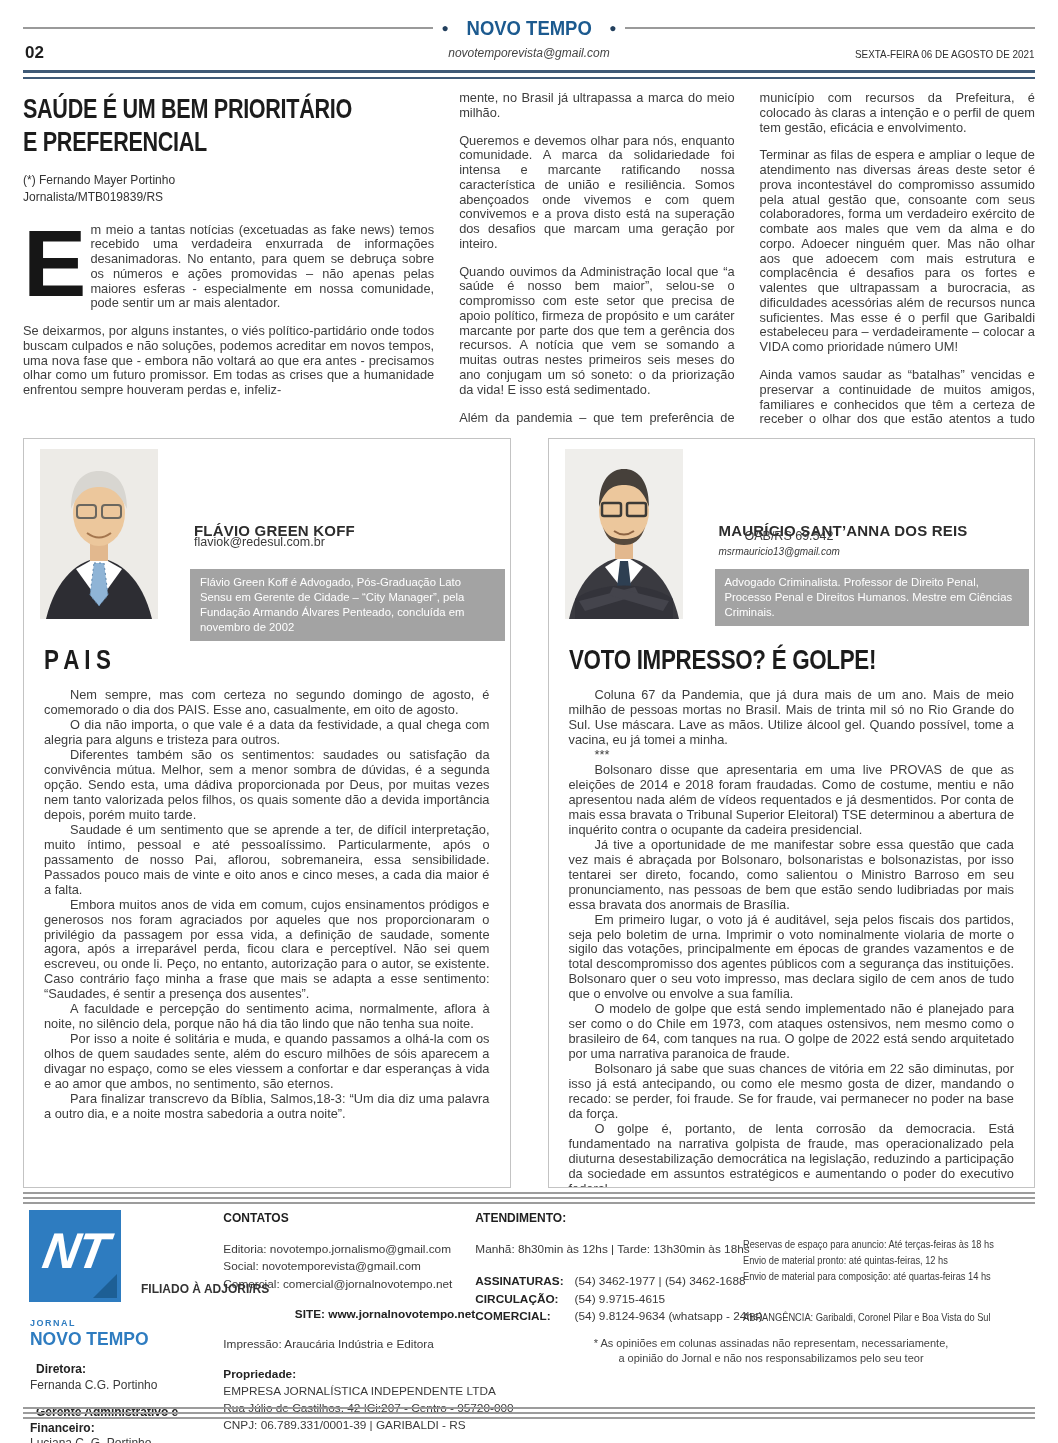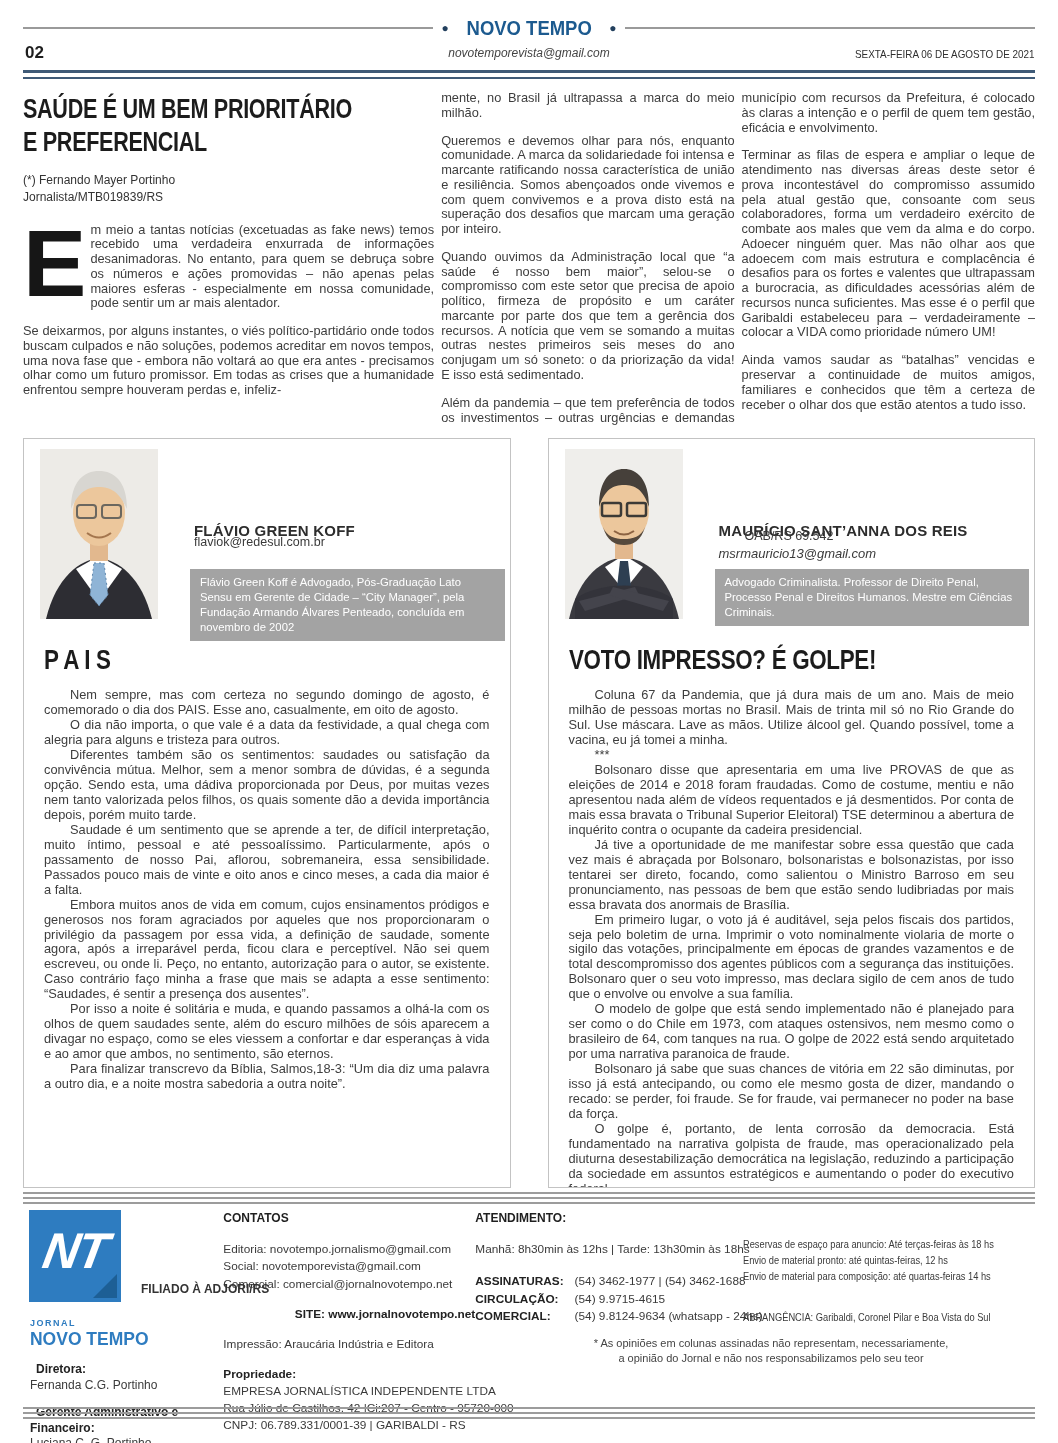--- a/index.html
+++ b/index.html
@@ -17,38 +17,38 @@
          transform:scaleX(.88);letter-spacing:0;white-space:nowrap;}
   .mast-mid{position:relative;height:24px;margin-top:1px;}
   .page-number{position:absolute;left:2px;top:2px;font-size:17px;font-weight:bold;color:#1e1e1e;}
   .mast-email{position:absolute;left:50%;transform:translateX(-50%);top:5px;font-style:italic;
               font-size:12px;color:#444;}
   .mast-date{position:absolute;right:0;top:7px;font-size:11px;color:#2f2f2f;display:inline-block;
              transform:scaleX(.9);transform-origin:100% 50%;white-space:nowrap;}
   .double-rule{margin-top:5px;height:4px;border-top:3px solid var(--rule_navy,#3f5a77);
                border-bottom:2px solid var(--rule_navy,#3f5a77);}
   
-  .lead{display:flex;gap:7px;margin-top:12px;height:334px;overflow:hidden;}
+  .lead{display:flex;gap:25px;margin-top:12px;height:334px;overflow:hidden;}
   .lead-col{flex:1;font-size:12.8px;line-height:1.155;text-align:justify;color:#3d3d3d;}
   .headline{margin:2px 0 0;font-size:27px;line-height:33px;font-weight:bold;color:#1c1c1c;}
   .hl{display:inline-block;transform:scaleX(.80);transform-origin:0 50%;white-space:nowrap;letter-spacing:-.4px;}
   .byline{margin:13px 0 17px;font-size:12px;line-height:1.4;color:#333;}
   .lead-col p{margin:0 0 13px;}
   .dropcap{float:left;font-size:95px;line-height:72px;font-weight:bold;color:#161616;
            margin:4px 7px 0 0;letter-spacing:-3px;}
   
   .cards{display:flex;gap:37px;margin-top:13px;}
   .card{flex:1;height:750px;border:1px solid #c3c3c3;position:relative;box-sizing:border-box;
         padding:0 20px;overflow:hidden;background:#fff;}
   .photo{position:absolute;top:10px;left:16px;width:118px;height:170px;overflow:hidden;}
   .photo svg{width:100%;height:100%;display:block;}
   .p-name{position:absolute;left:170px;top:68px;font-size:15px;font-weight:bold;color:#2d2d2d;
           letter-spacing:.2px;white-space:nowrap;}
   .p-line2{position:absolute;left:170px;top:96px;font-size:12.5px;color:#3a3a3a;}
-  .p-line3{position:absolute;left:170px;top:96px;font-size:13px;color:#3a3a3a;}
+  .p-line3{position:absolute;left:170px;top:96px;font-size:10px;color:#3a3a3a;}
   .card2 .p-line2{top:90px;margin-left:26px;}
   .card2 .p-line3{top:107px;font-style:italic;}
   .bio{position:absolute;left:166px;right:5px;top:130px;min-height:47px;background:var(--bio_gray,#a3a3a3);
        color:#fff;font-size:11.3px;line-height:1.32;padding:6px 10px;box-sizing:border-box;}
   .col-title{margin:206px 0 0;font-size:28px;line-height:30px;font-weight:bold;color:#1c1c1c;}
   .card .body{margin-top:13px;font-size:12.8px;line-height:1.17;text-align:justify;color:#3d3d3d;}
   .card .body p{margin:0;text-indent:26px;}
   
   .footer{position:relative;margin-top:4px;height:250px;}
   .triple{height:12px;background:
@@ -157,20 +157,21 @@
       <h3 class="p-name">FLÁVIO GREEN KOFF</h3>
       <div class="p-line2">flaviok@redesul.com.br</div>
       <div class="bio">Flávio Green Koff é Advogado, Pós-Graduação Lato Sensu em Gerente de Cidade – “City Manager”, pela Fundação Armando Álvares Penteado, concluída em novembro de 2002</div>
       <h2 class="col-title"><span class="hl">P A I S</span></h2>
       <div class="body">
         <p>Nem sempre, mas com certeza no segundo domingo de agosto, é comemorado o dia dos PAIS. Esse ano, casualmente, em oito de agosto.</p>
         <p>O dia não importa, o que vale é a data da festividade, a qual chega com alegria para alguns e tristeza para outros.</p>
         <p>Diferentes também são os sentimentos: saudades ou satisfação da convivência mútua. Melhor, sem a menor sombra de dúvidas, é a segunda opção. Sendo esta, uma dádiva proporcionada por Deus, por muitas vezes nem tanto valorizada pelos filhos, os quais somente dão a devida importância depois, porém muito tarde.</p>
         <p>Saudade é um sentimento que se aprende a ter, de difícil interpretação, muito íntimo, pessoal e até pessoalíssimo. Particularmente, após o passamento de nosso Pai, aflorou, sobremaneira, essa sensibilidade. Passados pouco mais de vinte e oito anos e cinco meses, a cada dia maior é a falta.</p>
         <p>Embora muitos anos de vida em comum, cujos ensinamentos pródigos e generosos nos foram agraciados por aqueles que nos proporcionaram o privilégio da passagem por essa vida, a definição de saudade, somente agora, após a irreparável perda, ficou clara e perceptível. Não sei quem escreveu, ou onde li. Peço, no entanto, autorização para o autor, se existente. Caso contrário faço minha a frase que mais se adapta a esse sentimento: “Saudades, é sentir a presença dos ausentes”.</p>
+        <p>A faculdade e percepção do sentimento acima, normalmente, aflora à noite, no silêncio dela, porque não há dia tão lindo que não tenha sua noite.</p>
         <p>Por isso a noite é solitária e muda, e quando passamos a olhá-la com os olhos de quem saudades sente, além do escuro milhões de sóis aparecem a divagar no espaço, como se eles viessem a confortar e dar esperanças à vida e ao amor que ambos, no sentimento, são eternos.</p>
         <p>Para finalizar transcrevo da Bíblia, Salmos,18-3: “Um dia diz uma palavra a outro dia, e a noite mostra sabedoria a outra noite”.</p>
       </div>
     </article>
 
     <article class="card card2">
       <div class="photo">
         <svg viewBox="0 0 118 170" preserveAspectRatio="none">
           <rect width="118" height="170" fill="#efeeeb"></rect>
           <path d="M4,170 C14,126 38,110 59,108 C80,110 104,126 114,170 Z" fill="#3a3a40"></path>

